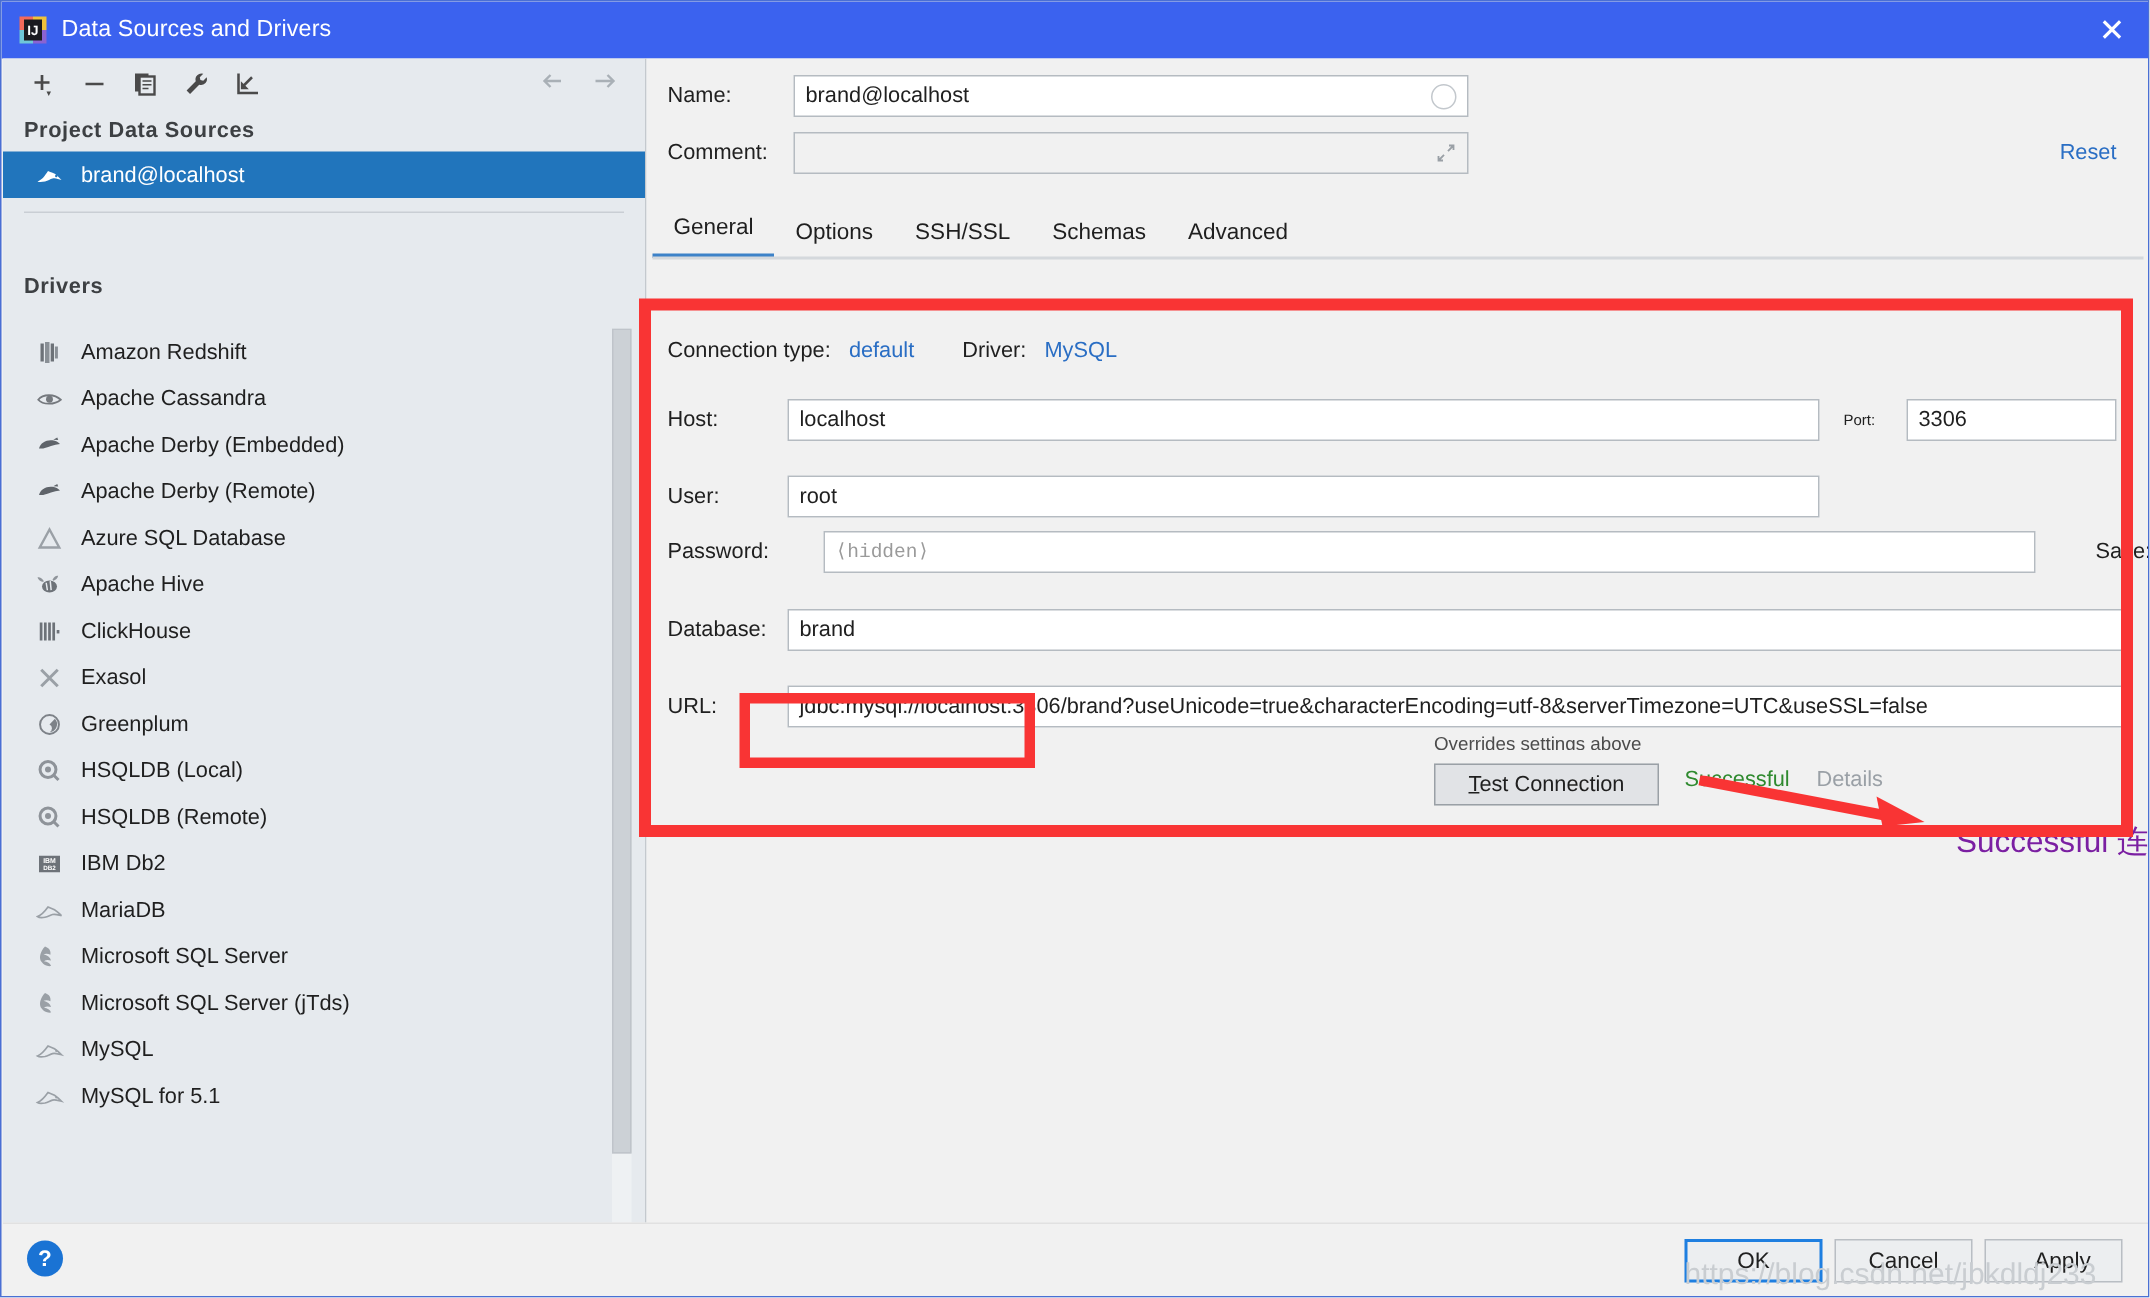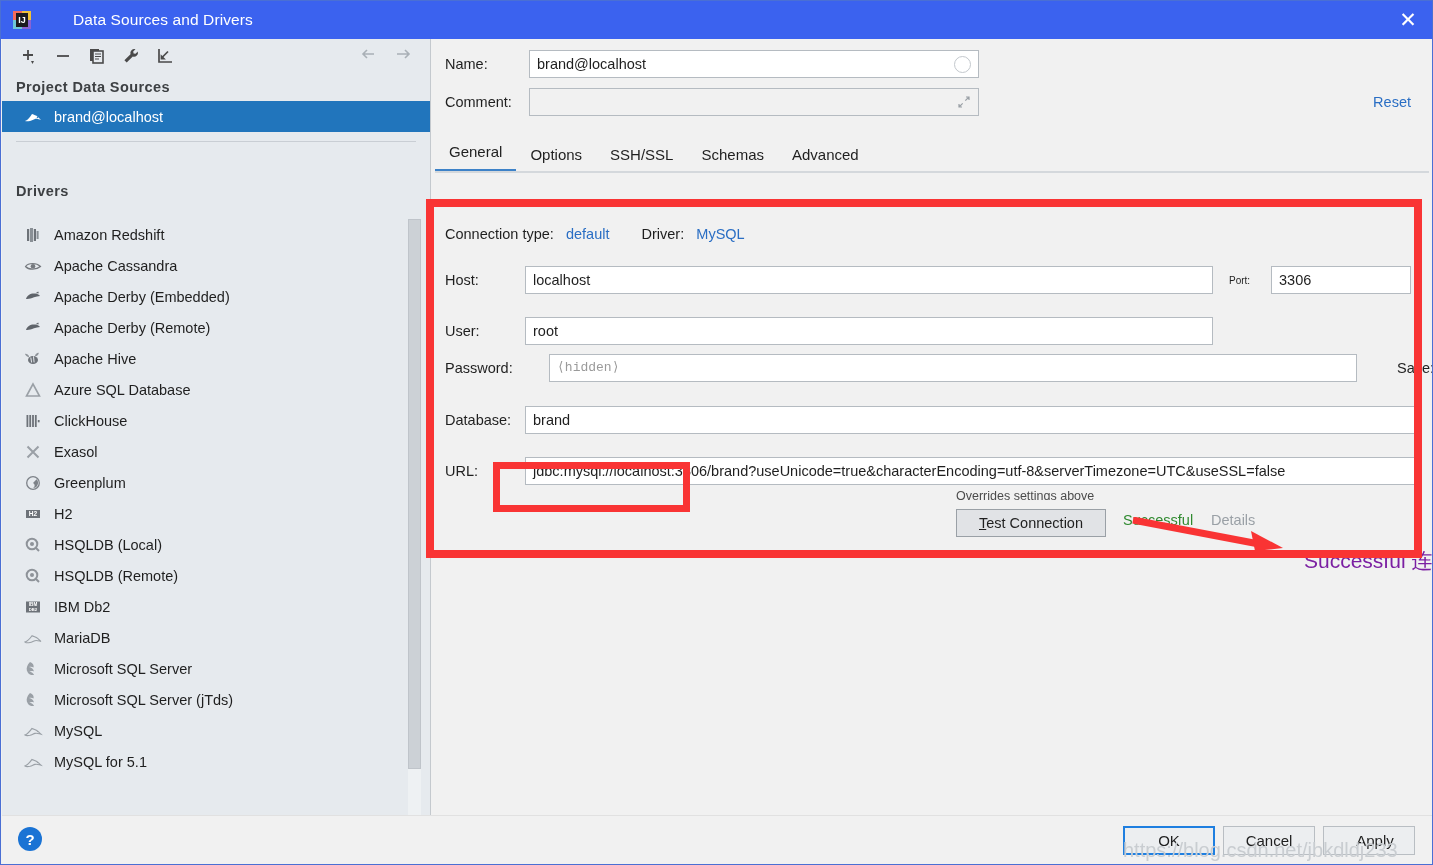--- a/index.html
+++ b/index.html
@@ -15,21 +15,21 @@
     width: 1433px; height: 865px;
     border: 1px solid #4a6fd4;
     background: #f1f1f1;
     overflow: hidden;
   }
 
   
   #titlebar {
     position: absolute; left: 0; top: 0; width: 1433px; height: 38px;
     background: #3b62ef;
-    display: flex; align-items: center; gap: 32px;
+    display: flex; align-items: center;
   }
   #titlebar .app-icon {
     width: 18px; height: 18px; margin-left: 12px; margin-right: 10px;
     position: relative; flex: none;
   }
   #titlebar .app-icon .sq { position:absolute; width:9px; height:9px; }
   #titlebar .app-icon .sq1 { left:0; top:0;  background:#f46a5b; }
   #titlebar .app-icon .sq2 { left:9px; top:0; background:#f0c23a; }
   #titlebar .app-icon .sq3 { left:0; top:9px; background:#6fc7d8; }
   #titlebar .app-icon .sq4 { left:9px; top:9px; background:#8a63d2; }
@@ -348,35 +348,35 @@
               <svg width="18" height="18" viewBox="0 0 18 18">
                 <path d="M2 11c1-4 5-6 9-5.5 2 .3 4 1.2 5 2.5-2 .2-4 .6-6 1.3-3 1-5 2-8 1.7z" fill="#5f646a"></path>
                 <path d="M11.5 5.2l2.7-1.6.6 1.7z" fill="#5f646a"></path>
               </svg>
             </span>
             <span>Apache Derby (Remote)</span>
           </div>
           <div class="lp-row">
             <span class="ic">
               <svg width="18" height="18" viewBox="0 0 18 18">
+                <path d="M9 3L2.5 15h13z" fill="none" stroke="#9aa0a6" stroke-width="1.6"></path>
+              </svg>
+            </span>
+            <span>Azure SQL Database</span>
+          </div>
+          <div class="lp-row">
+            <span class="ic">
+              <svg width="18" height="18" viewBox="0 0 18 18">
                 <ellipse cx="9" cy="10" rx="5" ry="4" fill="#6d7278"></ellipse>
                 <path d="M5 6c-1.5-2-3-2.5-4-2 .5 1.5 2 2.8 4 3z" fill="#8f949a"></path>
                 <path d="M11 5.5c1-2.2 2.6-3 3.8-2.6-.3 1.7-1.7 3-3.3 3.3z" fill="#8f949a"></path>
                 <path d="M6.8 7.5l.8 5M9.5 6.4l.6 6" stroke="#e6eaee" stroke-width="1"></path>
               </svg>
             </span>
             <span>Apache Hive</span>
-          </div>
-          <div class="lp-row">
-            <span class="ic">
-              <svg width="18" height="18" viewBox="0 0 18 18">
-                <path d="M9 3L2.5 15h13z" fill="none" stroke="#9aa0a6" stroke-width="1.6"></path>
-              </svg>
-            </span>
-            <span>Azure SQL Database</span>
           </div>
           <div class="lp-row">
             <span class="ic">
               <svg width="18" height="18" viewBox="0 0 18 18">
                 <rect x="2.5" y="3" width="1.8" height="12" fill="#6d7278"></rect>
                 <rect x="5.3" y="3" width="1.8" height="12" fill="#6d7278"></rect>
                 <rect x="8.1" y="3" width="1.8" height="12" fill="#6d7278"></rect>
                 <rect x="10.9" y="3" width="1.8" height="12" fill="#6d7278"></rect>
                 <rect x="13.8" y="8" width="1.8" height="2.3" fill="#6d7278"></rect>
               </svg>
@@ -392,29 +392,20 @@
             <span>Exasol</span>
           </div>
           <div class="lp-row">
             <span class="ic">
               <svg width="18" height="18" viewBox="0 0 18 18">
                 <circle cx="9" cy="9" r="6.3" fill="none" stroke="#7d8288" stroke-width="1.3"></circle>
                 <path d="M9 9L12.6 5.2a5.3 5.3 0 0 1-3.6 8.9A2.8 2.8 0 0 0 9 9z" fill="#7d8288"></path>
               </svg>
             </span>
             <span>Greenplum</span>
-          </div>
-          <div class="lp-row">
-            <span class="ic">
-              <svg width="18" height="18" viewBox="0 0 18 18">
-                <rect x="2" y="5" width="14" height="8" fill="#6d7278"></rect>
-                <text x="9" y="11.4" font-size="6.6" font-family="Liberation Sans, sans-serif" fill="#ffffff" text-anchor="middle" font-weight="bold">H2</text>
-              </svg>
-            </span>
-            <span>H2</span>
           </div>
           <div class="lp-row">
             <span class="ic">
               <svg width="18" height="18" viewBox="0 0 18 18">
                 <circle cx="8" cy="8" r="5.3" fill="none" stroke="#8e9399" stroke-width="2"></circle>
                 <circle cx="8" cy="8" r="2" fill="#8e9399"></circle>
                 <path d="M12 12l3 3" stroke="#8e9399" stroke-width="2"></path>
               </svg>
             </span>
             <span>HSQLDB (Local)</span>

